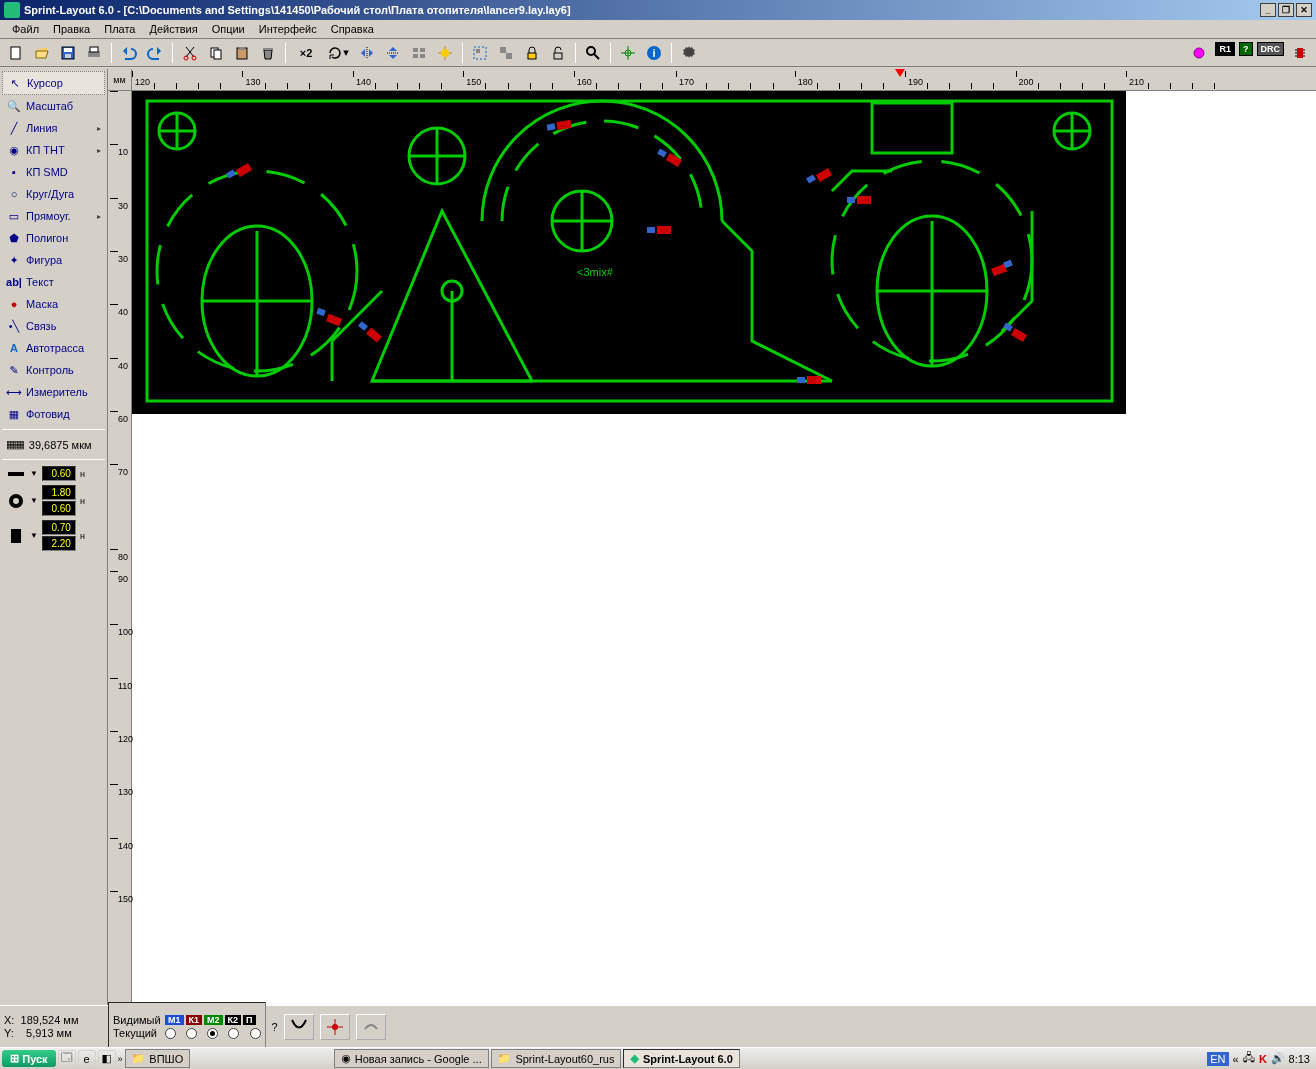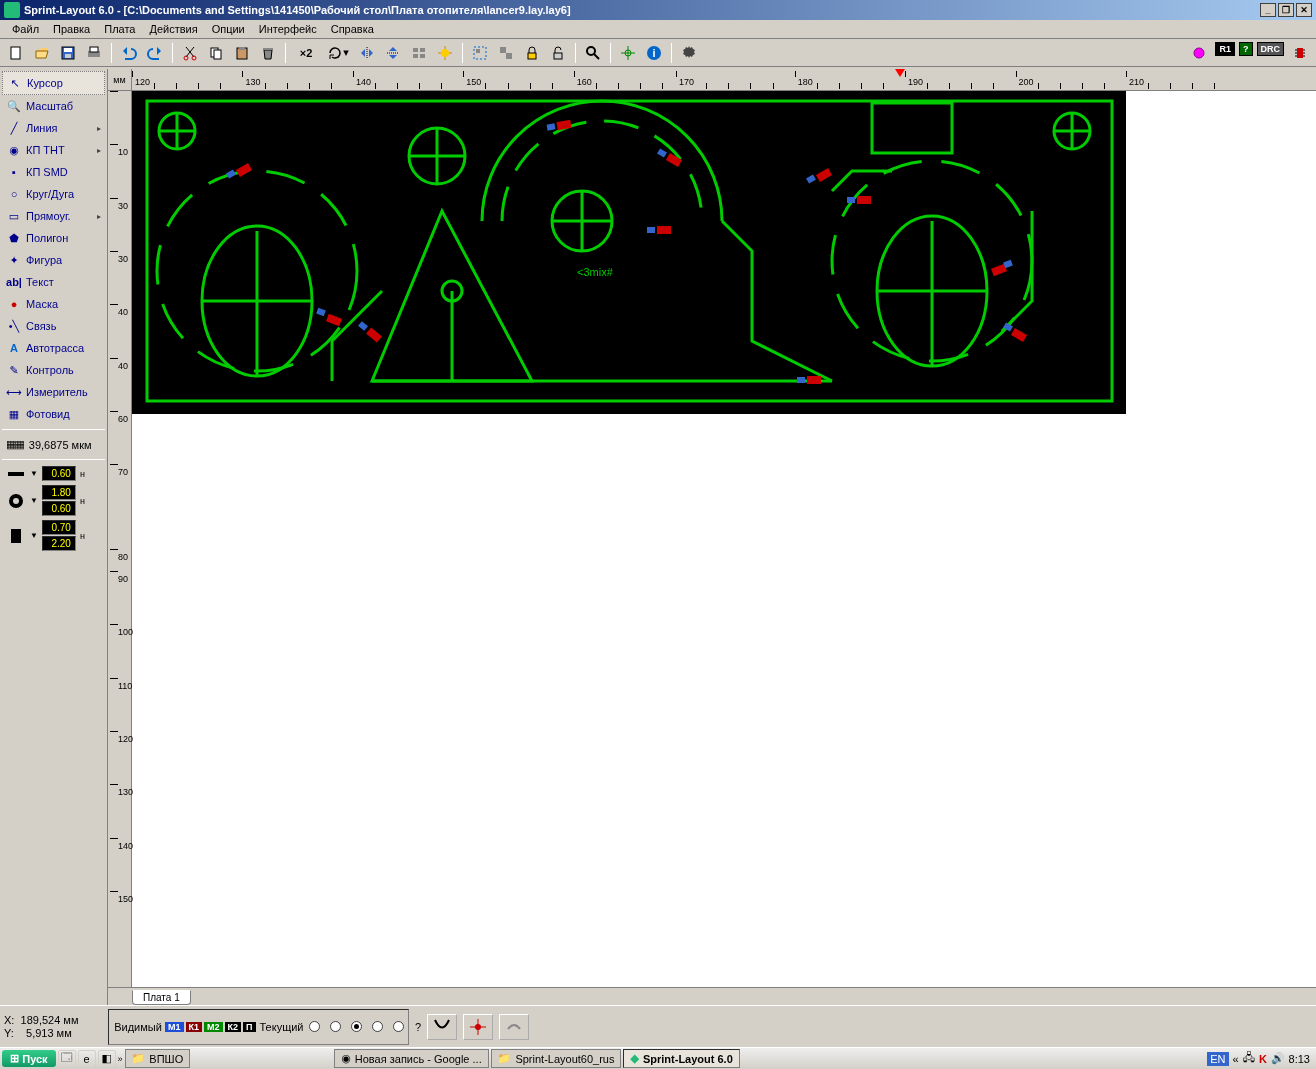--- a/index.html
+++ b/index.html
@@ -52,21 +52,21 @@
 .design { position:absolute; top:22px; left:24px; width: 994px; height: 323px; background:#000; }
 .whitespace { position:absolute; top:22px; left:24px; right:0; bottom:18px; background:#fff; z-index:-1;}
 
 
 .ctabs { position:absolute; bottom:0; left:0; right:0; height:18px; background:#d4d0c8; display:flex; align-items:flex-end; padding-left:24px; border-top:1px solid #808080;}
 .ctab { background:#fff; border:1px solid #808080; border-top:1px solid #fff; padding:1px 10px; font-size:10px; border-radius: 0 0 4px 4px; margin-top:-1px;}
 
 
 .statusrow { position:absolute; bottom:22px; left:0; right:0; height:42px; background:#d4d0c8; display:flex; align-items:center; border-top:1px solid #fff; padding: 0 4px; gap:6px;}
 .coords { width:98px; font-size:10px; line-height:13px;}
-.layerpanel { display:flex; flex-direction:row; gap:1px; border:1px inset #808080; padding:11px 4px; background:#d4d0c8;text-align:center;}
+.layerpanel { display:flex; flex-direction:column; gap:1px; border:1px inset #808080; padding:11px 4px; background:#d4d0c8;}
 .layerrow { display:flex; align-items:center; gap:2px;}
 .lyr { padding:0 3px; color:#fff; font-size:9px; font-weight:bold;}
 .radio { width:11px; height:11px; border-radius:50%; border:1px solid #404040; background:#fff; display:inline-block;}
 .radio.on::after { content:""; display:block; width:5px; height:5px; background:#000; border-radius:50%; margin:2px;}
 .sbtn { width:30px; height:26px; border:1px outset #fff; background:#d4d0c8; display:flex; align-items:center; justify-content:center;}
 
 
 .taskbar { position:absolute; bottom:0; left:0; right:0; height:22px; background: linear-gradient(to bottom, #eee, #d4d0c8); border-top:1px solid #fff; display:flex; align-items:center; padding:0 2px; gap:2px;}
 .start { background: linear-gradient(to bottom, #3c8, #196); color:#fff; font-weight:bold; padding:2px 8px; border-radius:3px; display:flex; align-items:center; gap:3px;}
 .tbitem { background:#d4d0c8; border:1px solid #808080; padding:2px 6px; font-size:10px; display:flex; align-items:center; gap:4px; max-width:170px; overflow:hidden; white-space:nowrap;}
@@ -522,23 +522,20 @@
           <rect x="675" y="285" width="14" height="8" fill="#c00"></rect>
             <rect x="665" y="286" width="8" height="6" fill="#36c"></rect>
           <rect x="860" y="175" width="14" height="8" fill="#c00" transform="rotate(-20 867 179)"></rect>
             <rect x="872" y="170" width="8" height="6" fill="#36c" transform="rotate(-20 876 173)"></rect>
           <rect x="880" y="240" width="14" height="8" fill="#c00" transform="rotate(30 887 244)"></rect>
             <rect x="872" y="233" width="8" height="6" fill="#36c" transform="rotate(30 876 236)"></rect>
         </g>
         <text x="445" y="185" fill="#0c0" font-size="18" font-family="monospace">&lt;3mix#</text>
       </svg>
     </div>
-    <div class="ctabs">
-      <div class="ctab">Плата 1</div>
-    </div>
   </div>
 </div>
 
 <div class="statusrow">
   <div class="coords">
     <div><span>X:</span>&nbsp;&nbsp;<span>189,524 мм</span></div>
     <div><span>Y:</span>&nbsp;&nbsp;&nbsp;&nbsp;<span>5,913 мм</span></div>
   </div>
   <div class="layerpanel">
     <div class="layerrow">

